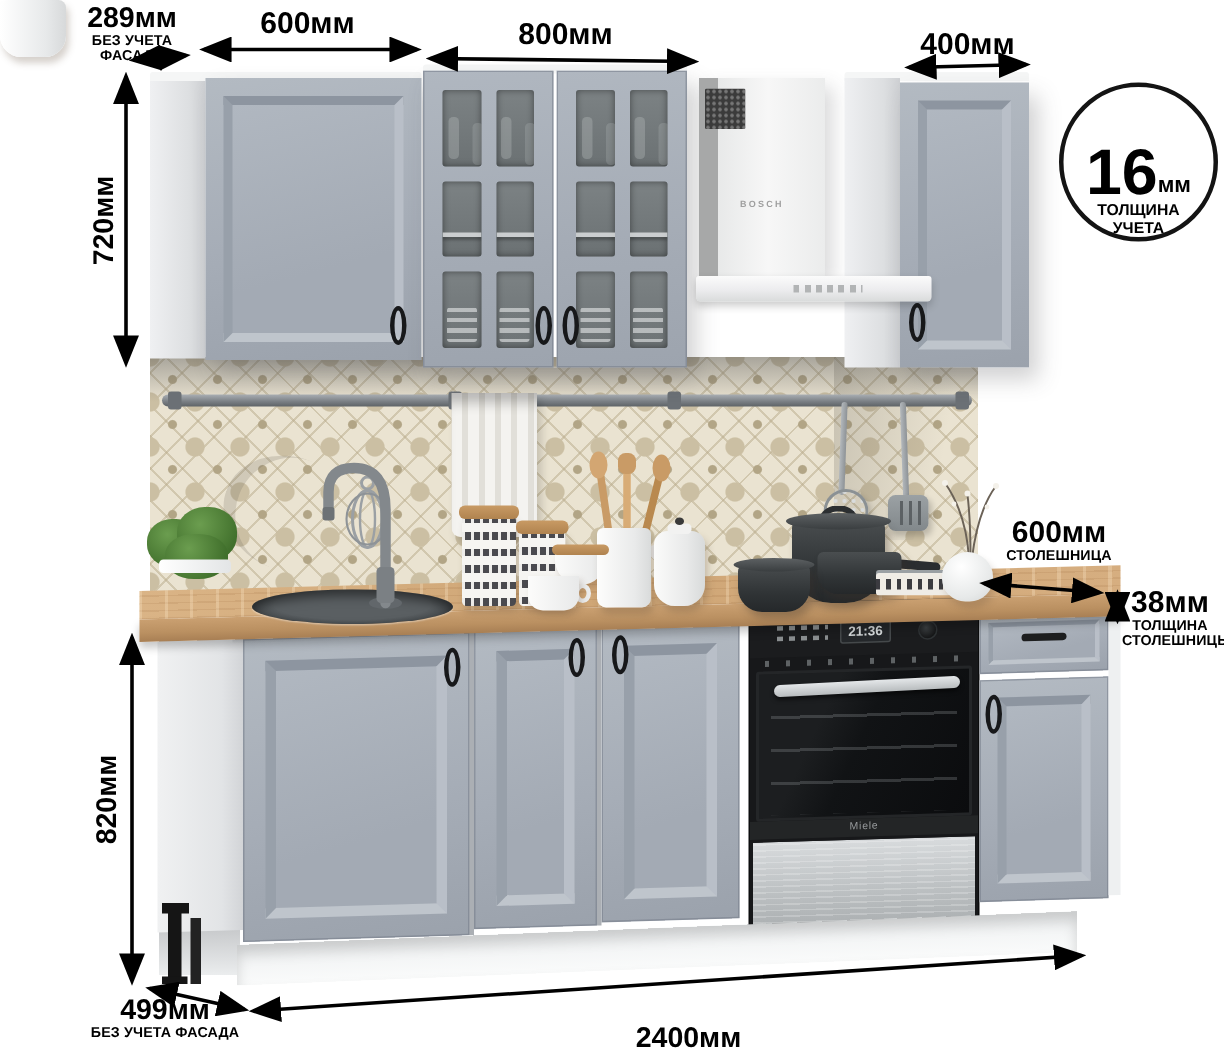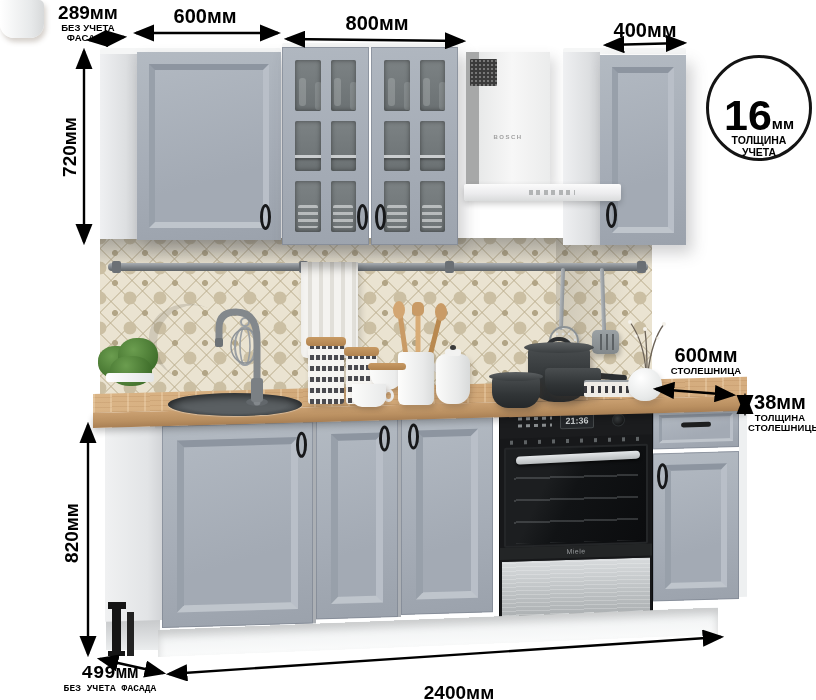--- a/index.html
+++ b/index.html
@@ -431,21 +431,21 @@
   </div>
   <div class="dimlabel" style="left:645px;top:20px;transform:translateX(-50%);">
     <span class="dimval">400мм</span>
   </div>
   <div class="dimlabel rot" style="left:70px;top:147px;">
     <span class="dimval-sm">720мм</span>
   </div>
   <div class="dimlabel rot" style="left:72px;top:533px;">
     <span class="dimval-sm">820мм</span>
   </div>
-  <div class="dimlabel" style="left:60px;top:664px;width:100px;font-family:Liberation Mono, monospace;">
+  <div class="dimlabel" style="left:60px;top:664px;width:100px;">
     <span class="dimval-sm">499мм</span>
     <span class="dimnote">БЕЗ УЧЕТА ФАСАДА</span>
   </div>
   <div class="dimlabel" style="left:459px;top:683px;transform:translateX(-50%);">
     <span class="dimval-sm">2400мм</span>
   </div>
   <div class="dimlabel" style="left:655px;top:345px;width:102px;">
     <span class="dimval">600мм</span>
     <span class="dimnote">СТОЛЕШНИЦА</span>
   </div>

